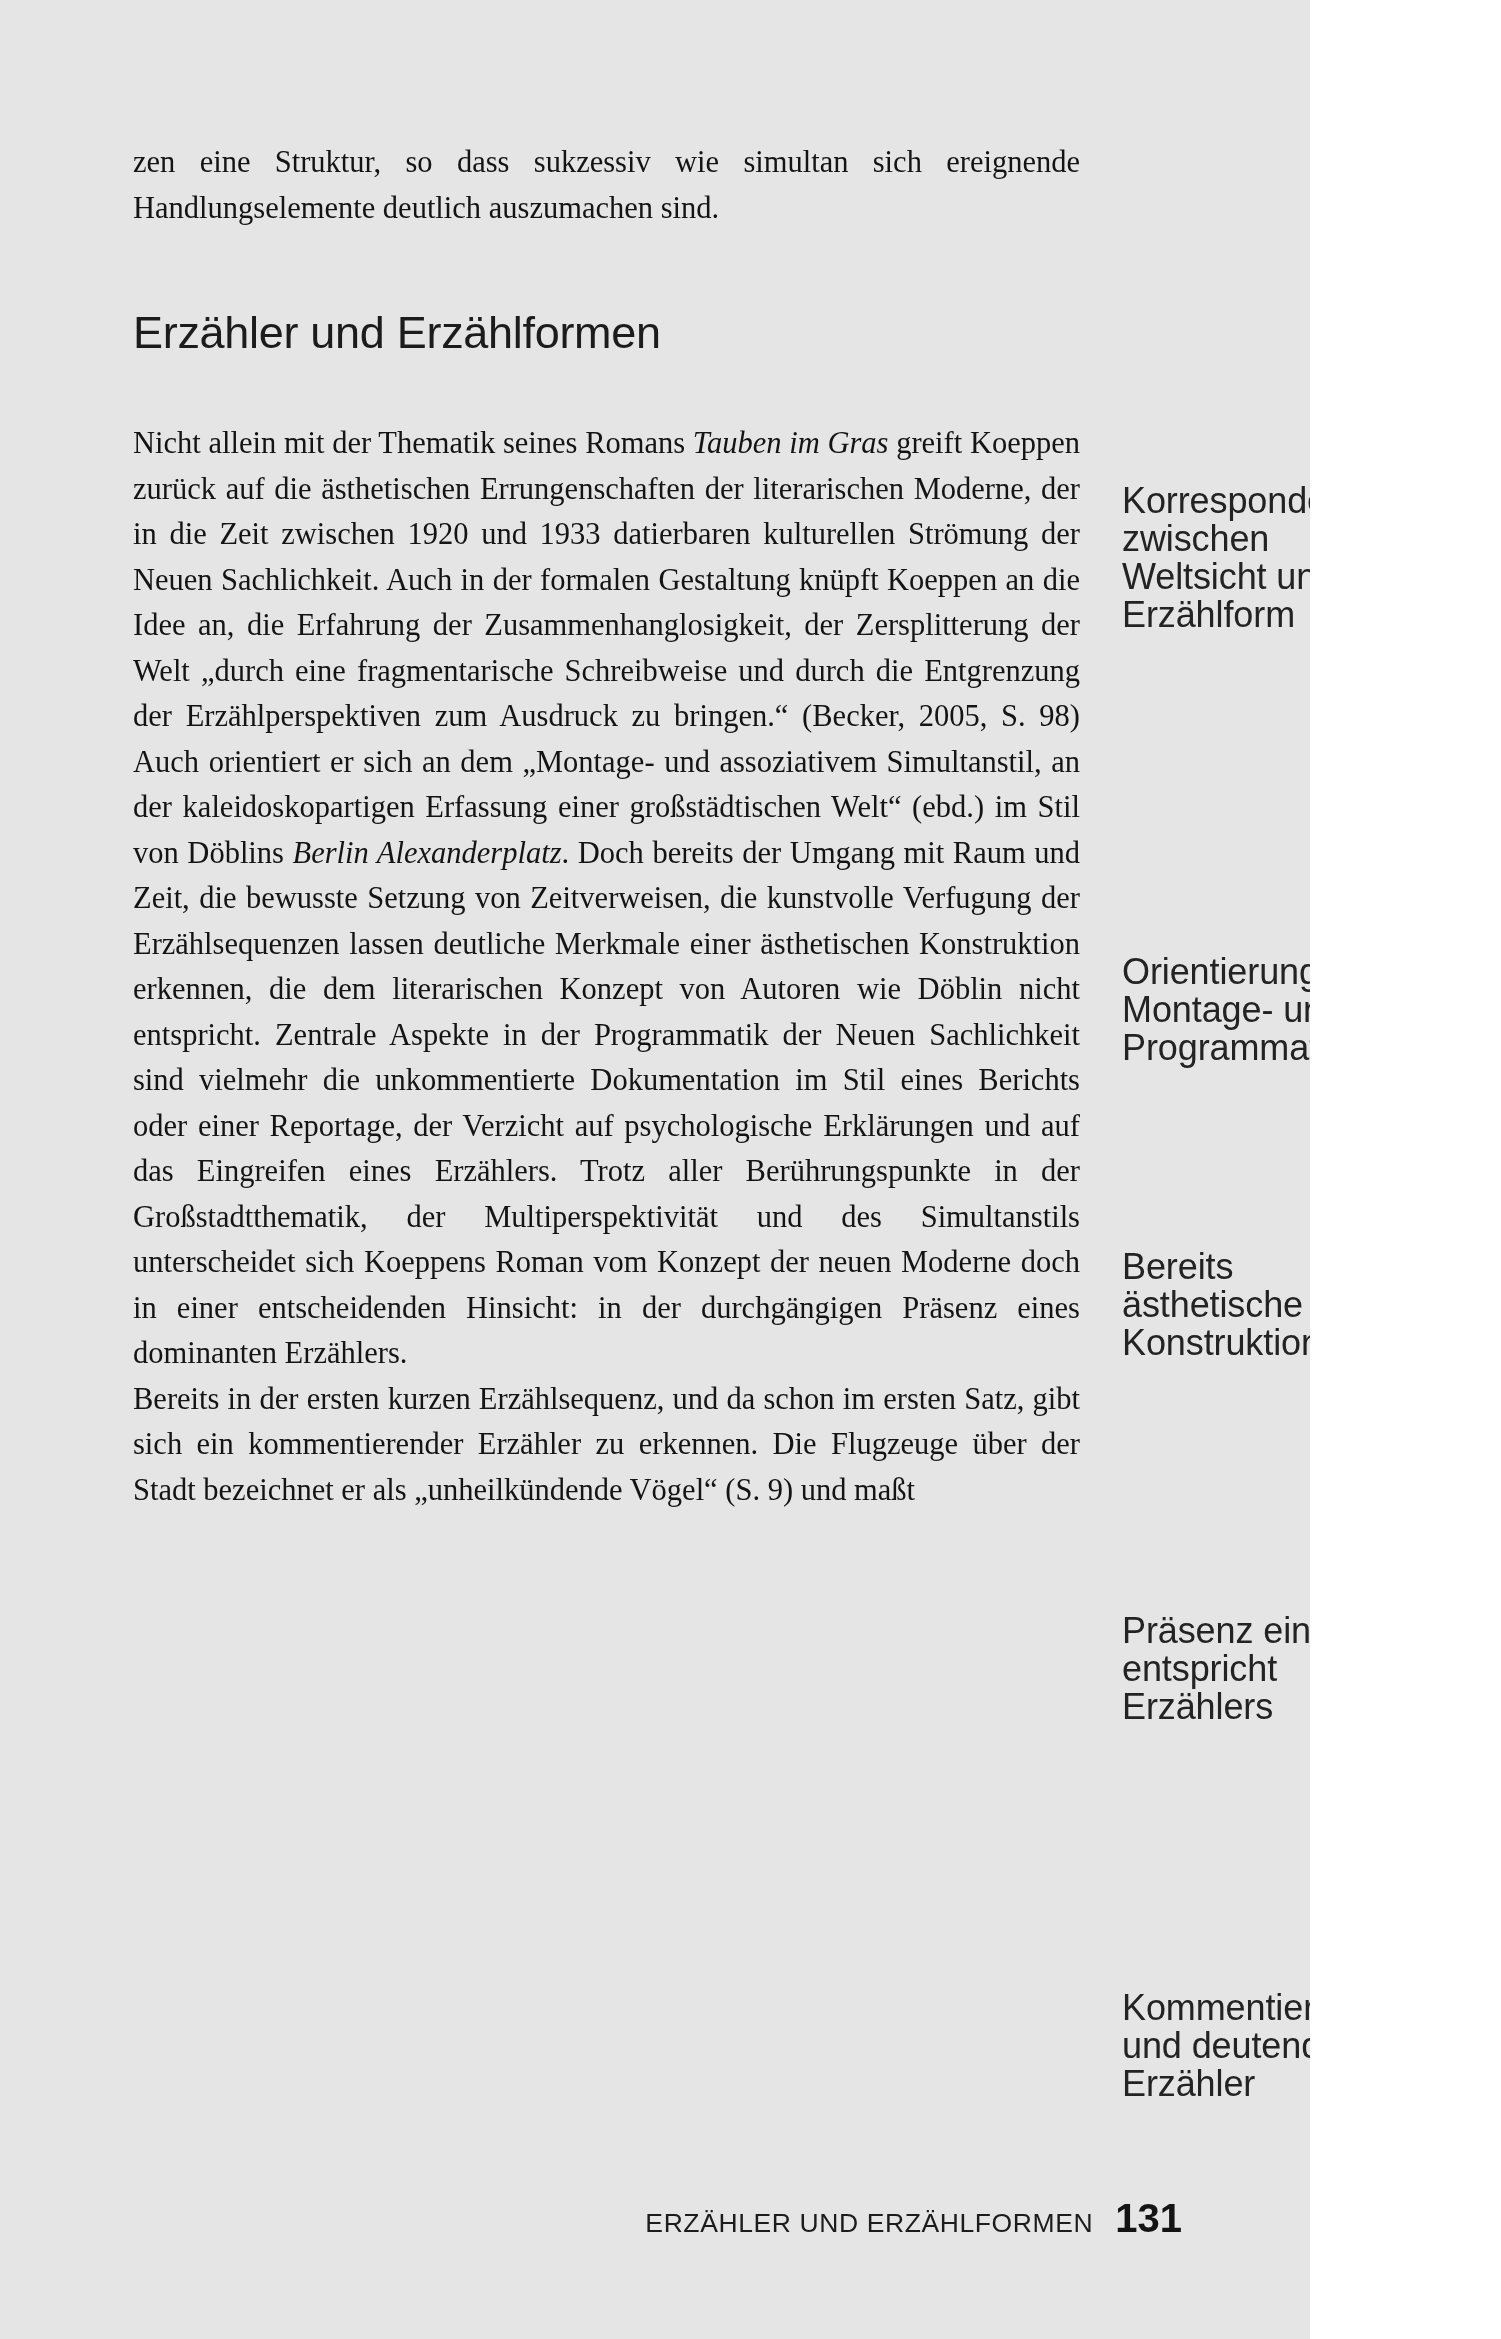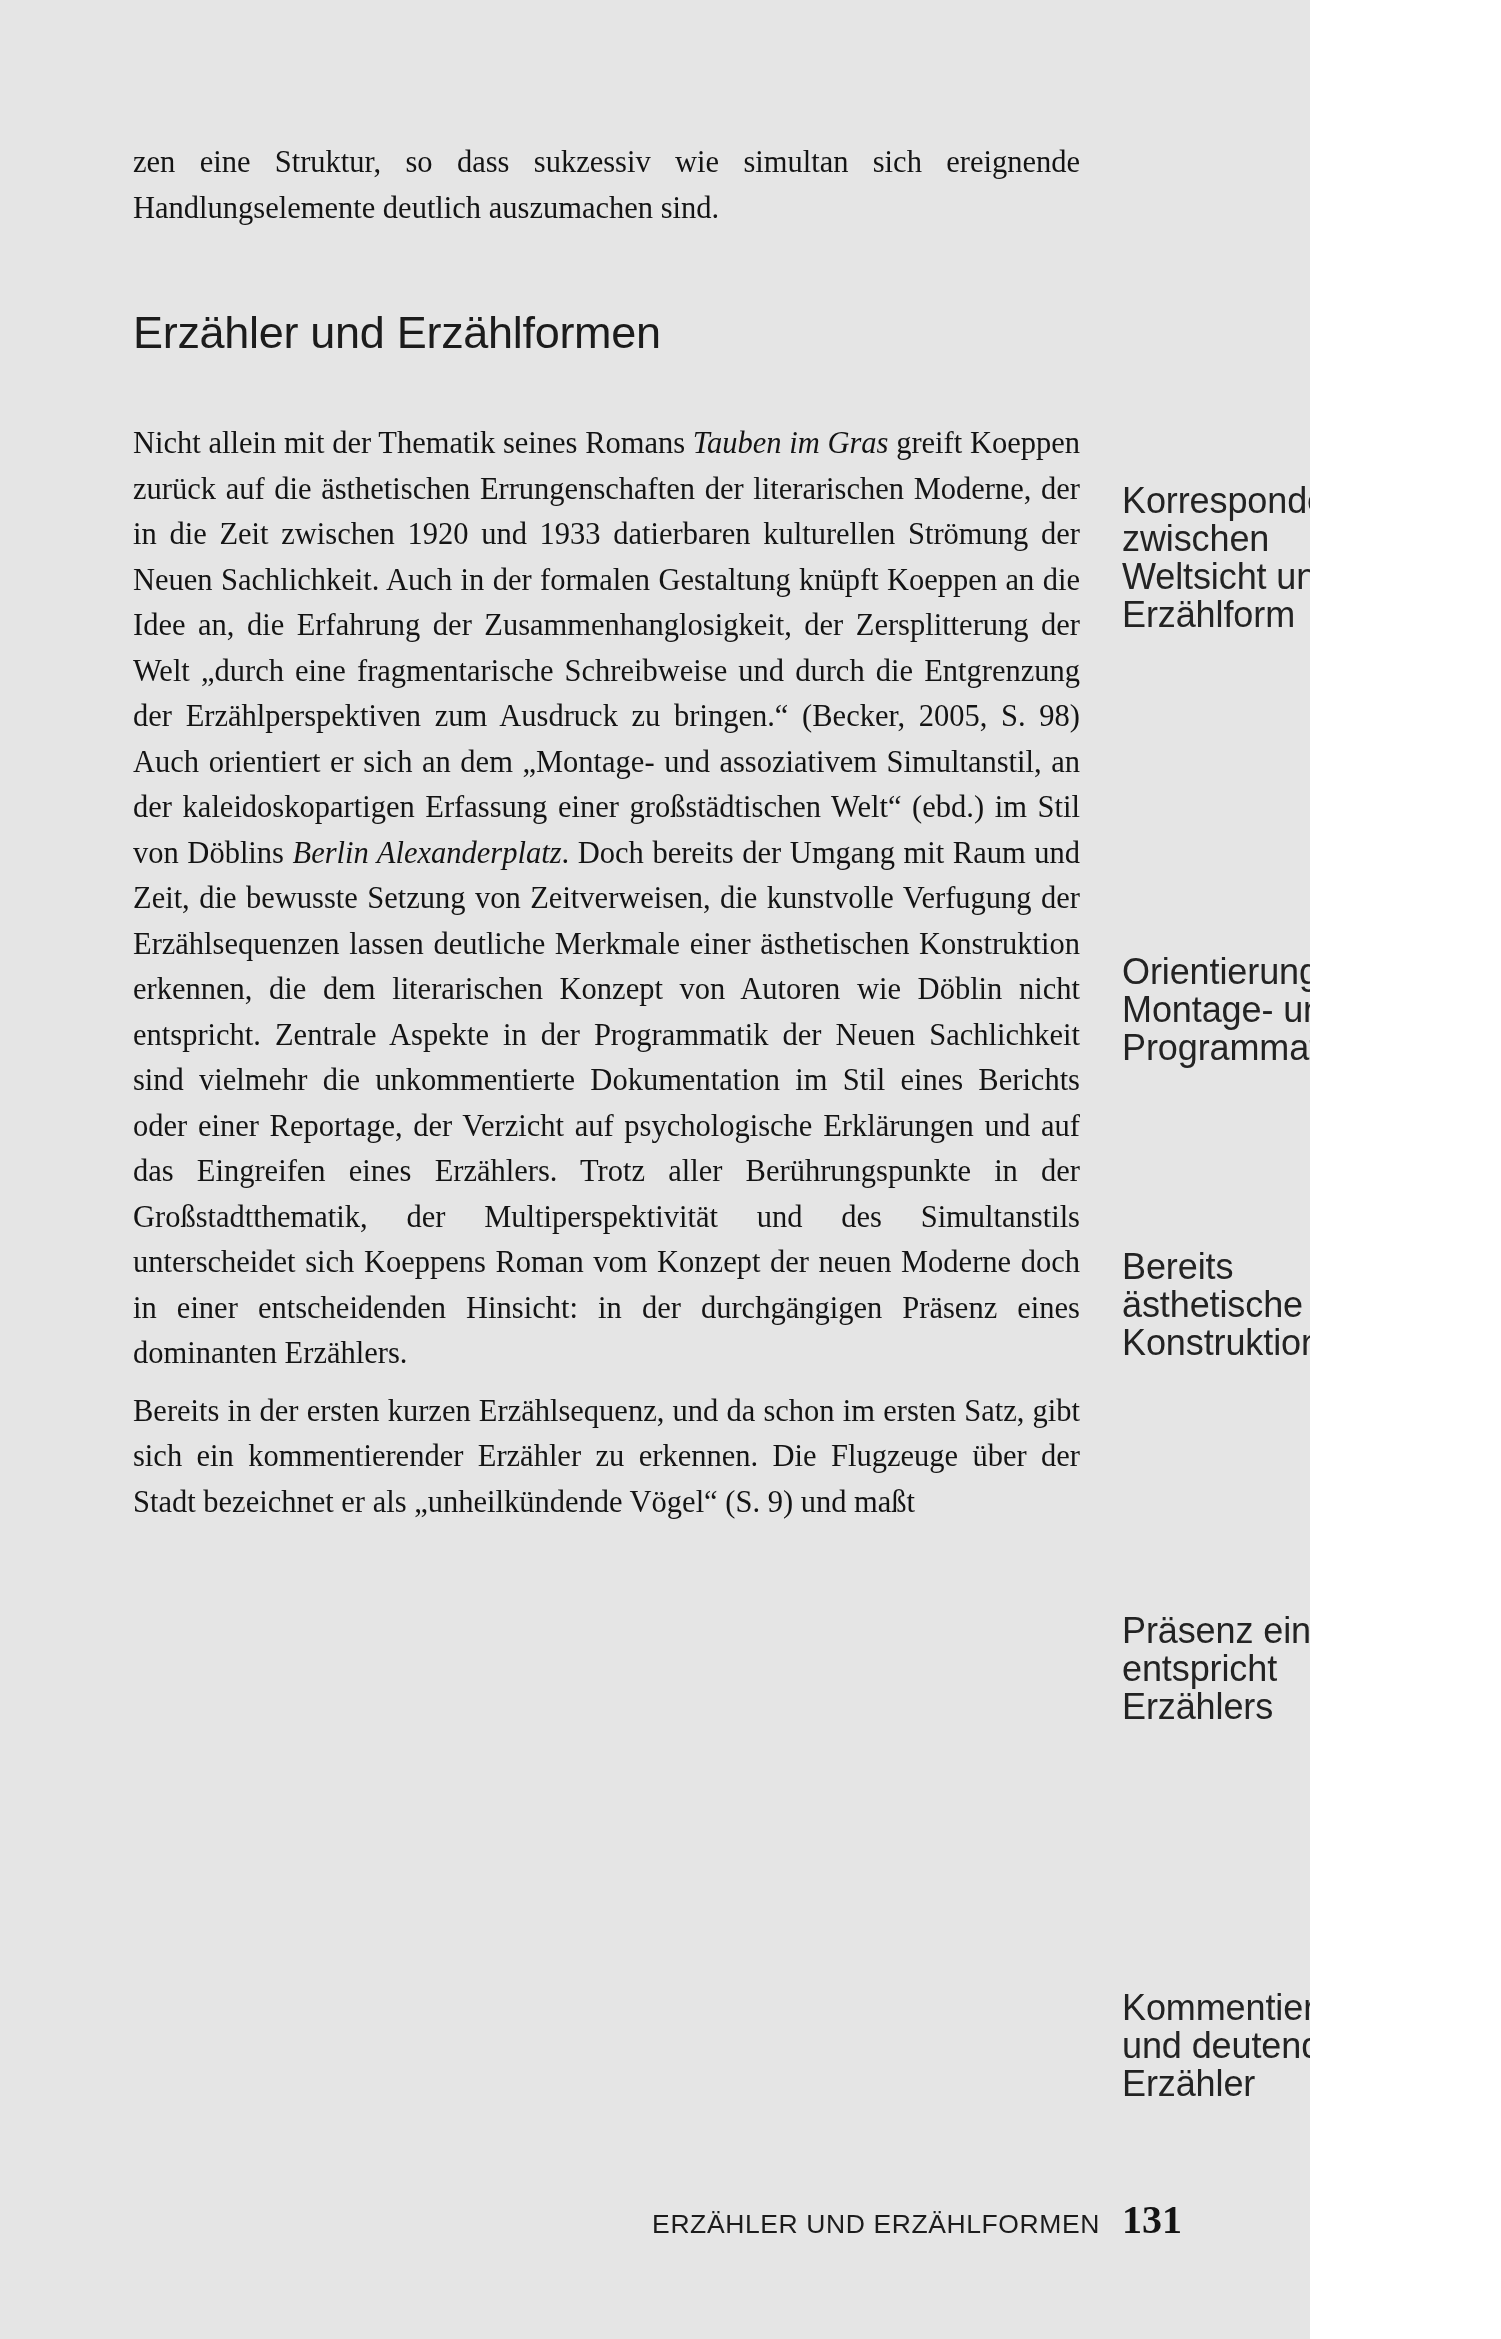--- a/index.html
+++ b/index.html
@@ -30,21 +30,21 @@
     font-size: 30.5px;
     line-height: 45.5px;
     color: #141414;
     text-align: justify;
     text-justify: inter-word;
     margin: 0;
     -webkit-hyphens: none;
     hyphens: none;
   }
   .body-para + .body-para {
-    margin-top: 12px;
+    margin-top: 0px;
   }
   .body-para i, .body-para em {
     font-style: italic;
   }
 
   
   .section-heading {
     font-family: "Liberation Sans", sans-serif;
     font-size: 45px;
     font-weight: 400;
@@ -88,21 +88,21 @@
     box-sizing: border-box;
   }
   .footer-running-head {
     font-family: "Liberation Sans", sans-serif;
     font-size: 26.5px;
     letter-spacing: 0.6px;
     color: #1c1c1c;
     text-transform: uppercase;
   }
   .footer-page-number {
-    font-family: Liberation Serif, serif;
+    font-family: Liberation Sans, sans-serif;
     font-size: 40px;
     font-weight: 700;
     color: #141414;
     margin-left: 22px;
     letter-spacing: 0px;
   }
 </style>
 </head>
 <body>
 

